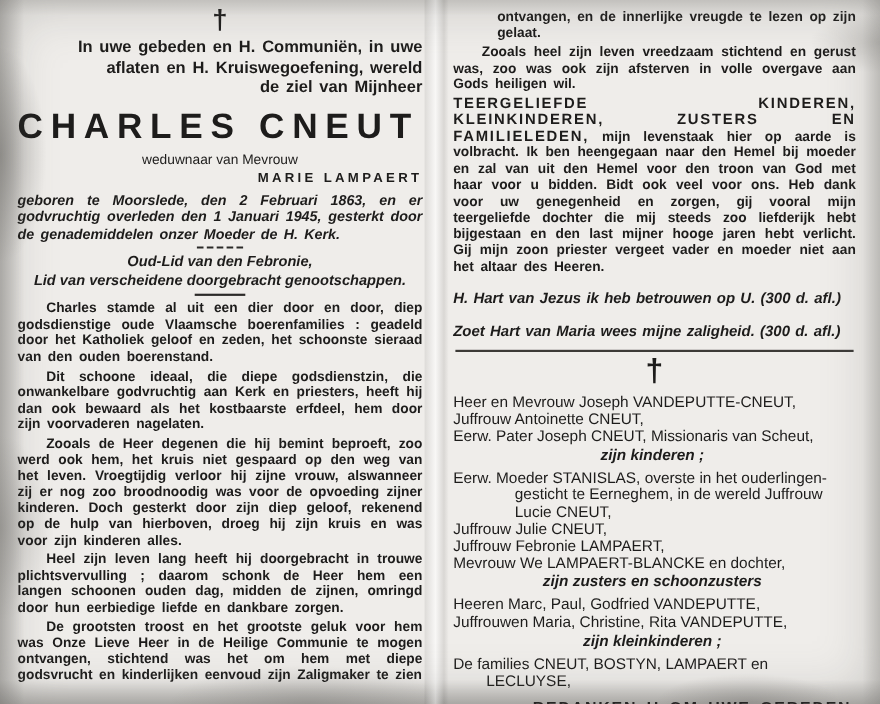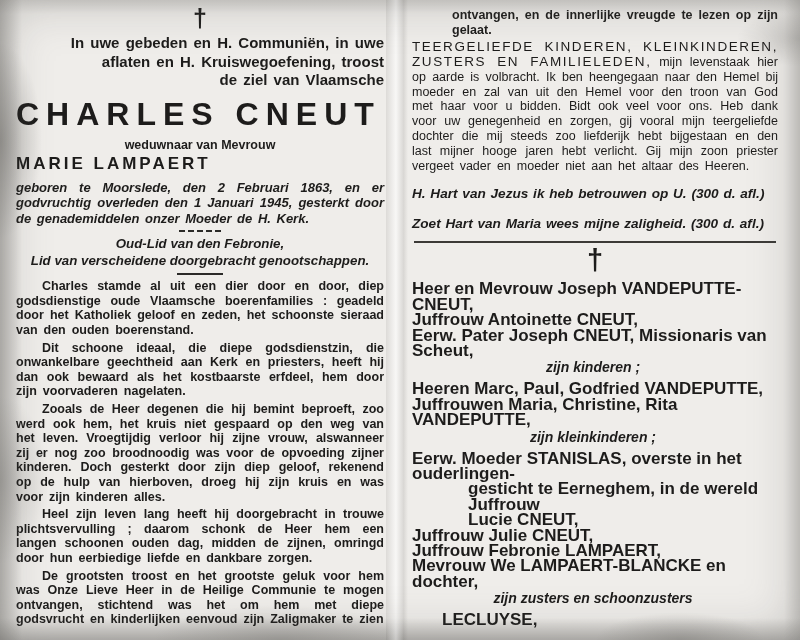--- a/index.html
+++ b/index.html
@@ -29,102 +29,104 @@
   .page { position:absolute; }
   .page-left  { left:16px;  top:6px;  width:368px; }
   .page-right { left:412px; top:8px;  width:366px; }
 
   .cross { text-align:center; font-weight:bold; }
   .cross-top   { font-size:25px; line-height:24px; }
   .cross-right { font-size:29px; line-height:30px; margin:2px 0 4px; }
 
   .intro { text-align:right; font-weight:bold; font-size:15px; line-height:18.5px; margin-top:4px; word-spacing:2px; }
   .deceased-name { text-align:left; font-weight:bold; font-size:32px; line-height:38px; letter-spacing:7px; margin-top:5px; white-space:nowrap; }
-  .relation-line { text-align:center; font-weight:bold; font-size:12.5px; margin-top:5px; }
-  .spouse-name   { text-align:left; font-weight:bold; font-size:17px; letter-spacing:3px; margin-top:2px; }
+  .relation-line { text-align:center; font-weight:normal; font-size:12.5px; margin-top:5px; }
+  .spouse-name   { text-align:right; font-weight:bold; font-size:12px; letter-spacing:3px; margin-top:2px; }
   .vitals { font-weight:bold; font-style:italic; font-size:13px; line-height:15.6px; text-align:justify; margin-top:6px; word-spacing:2px; }
   .divider { width:42px; margin:4px auto 4px; border-top:2px dashed #2b2a28; }
   .divider.solid { border-top:2.5px solid #2b2a28; width:46px; }
   .membership { text-align:center; font-weight:bold; font-style:italic; font-size:13.3px; line-height:16.5px; }
 
   .body-par { font-weight:bold; font-size:12.5px; line-height:14.6px; text-align:justify; text-indent:26px; margin:0 0 3px 0; word-spacing:2.5px; }
   .body-par.no-indent { text-indent:0;margin-left:40px; }
 
-  .address-par { font-weight:normal; font-size:12.5px; line-height:14.8px; text-align:justify; margin:2px 0 4px; word-spacing:2.5px; }
+  .address-par { font-weight:bold; font-size:12.5px; line-height:14.8px; text-align:justify; margin:2px 0 4px; word-spacing:2.5px; }
   .address-caps { font-size:13.5px; letter-spacing:1.6px; word-spacing:4px; }
   .prayer { font-weight:bold; font-style:italic; font-size:13.6px; line-height:18px; word-spacing:1px;margin-top:12px; }
   .rule { border:none; border-top:2px solid #3c3a37; margin:8px 2px 2px; }
 
   .family-group { margin-top:6px; }
-  .family-line { font-weight:bold; font-size:17px; line-height:15.4px; }
+  .family-line { font-weight:normal; font-size:14px; line-height:15.4px; }
   .family-line.cont { padding-left:56px; }
   .family-line.cont2 { padding-left:30px; }
   .relation { text-align:center; font-weight:bold; font-style:italic; font-size:14px; line-height:16px; margin:1px 4px 4px 0; }
   .thanks { text-align:right; font-weight:bold; font-size:14.5px; line-height:18.5px; letter-spacing:1.6px; word-spacing:3px; margin-top:8px; padding-right:4px; }
 </style>
 </head>
 <body>
 
 <div class="scan">
   <div class="seam"></div>
 
   <div class="page page-left">
     <div class="cross cross-top">†</div>
     <div class="intro">
       <div>In uwe gebeden en H. Communiën, in uwe</div>
-      <div>aflaten en H. Kruiswegoefening, troost</div>
-      <div>de ziel van Vlaamsche</div>
+      <div>aflaten en H. Kruiswegoefening, wereld</div>
+      <div>de ziel van Mijnheer</div>
     </div>
     <div class="deceased-name">CHARLES CNEUT</div>
     <div class="relation-line">weduwnaar van Mevrouw</div>
     <div class="spouse-name">MARIE LAMPAERT</div>
     <div class="vitals">geboren te Moorslede, den 2 Februari 1863, en er godvruchtig overleden den 1 Januari 1945, gesterkt door de genademiddelen onzer Moeder de H. Kerk.</div>
     <div class="divider"></div>
     <div class="membership">Oud-Lid van den Febronie,</div>
     <div class="membership">Lid van verscheidene doorgebracht genootschappen.</div>
     <div class="divider solid"></div>
     <p class="body-par">Charles stamde al uit een dier door en door, diep godsdienstige oude Vlaamsche boerenfamilies : geadeld door het Katholiek geloof en zeden, het schoonste sieraad van den ouden boerenstand.</p>
-    <p class="body-par">Dit schoone ideaal, die diepe godsdienstzin, die onwankelbare geechtheid aan Kerk en priesters, heeft hij dan ook bewaard als het kostbaarste erfdeel, hem door zijn voorvaderen nagelaten.</p>
+    <p class="body-par">Dit schoone ideaal, die diepe godsdienstzin, die onwankelbare godvruchtig aan Kerk en priesters, heeft hij dan ook bewaard als het kostbaarste erfdeel, hem door zijn voorvaderen nagelaten.</p>
     <p class="body-par">Zooals de Heer degenen die hij bemint beproeft, zoo werd ook hem, het kruis niet gespaard op den weg van het leven. Vroegtijdig verloor hij zijne vrouw, alswanneer zij er nog zoo broodnoodig was voor de opvoeding zijner kinderen. Doch gesterkt door zijn diep geloof, rekenend op de hulp van hierboven, droeg hij zijn kruis en was voor zijn kinderen alles.</p>
     <p class="body-par">Heel zijn leven lang heeft hij doorgebracht in trouwe plichtsvervulling ; daarom schonk de Heer hem een langen schoonen ouden dag, midden de zijnen, omringd door hun eerbiedige liefde en dankbare zorgen.</p>
     <p class="body-par">De grootsten troost en het grootste geluk voor hem was Onze Lieve Heer in de Heilige Communie te mogen ontvangen, stichtend was het om hem met diepe godsvrucht en kinderlijken eenvoud zijn Zaligmaker te zien</p>
   </div>
 
   <div class="page page-right">
     <p class="body-par no-indent">ontvangen, en de innerlijke vreugde te lezen op zijn gelaat.</p>
+    <p class="body-par">Zooals heel zijn leven vreedzaam stichtend en gerust was, zoo was ook zijn afsterven in volle overgave aan Gods heiligen wil.</p>
     <p class="address-par"><span class="address-caps">TEERGELIEFDE KINDEREN, KLEINKINDEREN, ZUSTERS EN FAMILIELEDEN,</span><span> mijn levenstaak hier op aarde is volbracht. Ik ben heengegaan naar den Hemel bij moeder en zal van uit den Hemel voor den troon van God met haar voor u bidden. Bidt ook veel voor ons. Heb dank voor uw genegenheid en zorgen, gij vooral mijn teergeliefde dochter die mij steeds zoo liefderijk hebt bijgestaan en den last mijner hooge jaren hebt verlicht. Gij mijn zoon priester vergeet vader en moeder niet aan het altaar des Heeren.</span></p>
     <div class="prayer">H. Hart van Jezus ik heb betrouwen op U. (300 d. afl.)</div>
     <div class="prayer">Zoet Hart van Maria wees mijne zaligheid. (300 d. afl.)</div>
     <hr class="rule">
     <div class="cross cross-right">†</div>
 
     <div class="family-group">
       <div class="family-line">Heer en Mevrouw Joseph VANDEPUTTE-CNEUT,</div>
       <div class="family-line">Juffrouw Antoinette CNEUT,</div>
       <div class="family-line">Eerw. Pater Joseph CNEUT, Missionaris van Scheut,</div>
       <div class="relation">zijn kinderen ;</div>
     </div>
 
     <div class="family-group">
-      <div class="family-line">Heeren Marc, Paul, Godfried VANDEPUTTE,</div>
-      <div class="family-line">Juffrouwen Maria, Christine, Rita VANDEPUTTE,</div>
-      <div class="relation">zijn kleinkinderen ;</div>
-    </div>
-
-    <div class="family-group">
       <div class="family-line">Eerw. Moeder STANISLAS, overste in het ouderlingen-</div>
       <div class="family-line cont">gesticht te Eerneghem, in de wereld Juffrouw</div>
       <div class="family-line cont">Lucie CNEUT,</div>
       <div class="family-line">Juffrouw Julie CNEUT,</div>
       <div class="family-line">Juffrouw Febronie LAMPAERT,</div>
       <div class="family-line">Mevrouw We LAMPAERT-BLANCKE en dochter,</div>
       <div class="relation">zijn zusters en schoonzusters</div>
     </div>
 
     <div class="family-group">
+      <div class="family-line">Heeren Marc, Paul, Godfried VANDEPUTTE,</div>
+      <div class="family-line">Juffrouwen Maria, Christine, Rita VANDEPUTTE,</div>
+      <div class="relation">zijn kleinkinderen ;</div>
+    </div>
+
+    <div class="family-group">
+      <div class="family-line">De families CNEUT, BOSTYN, LAMPAERT en</div>
       <div class="family-line cont2">LECLUYSE,</div>
     </div>
 
     <div class="thanks">
       <div>BEDANKEN U OM UWE GEBEDEN</div>
       <div>EN GEWAARDEERDE DEELNAME</div>
     </div>
 
   </div>
 </div>

